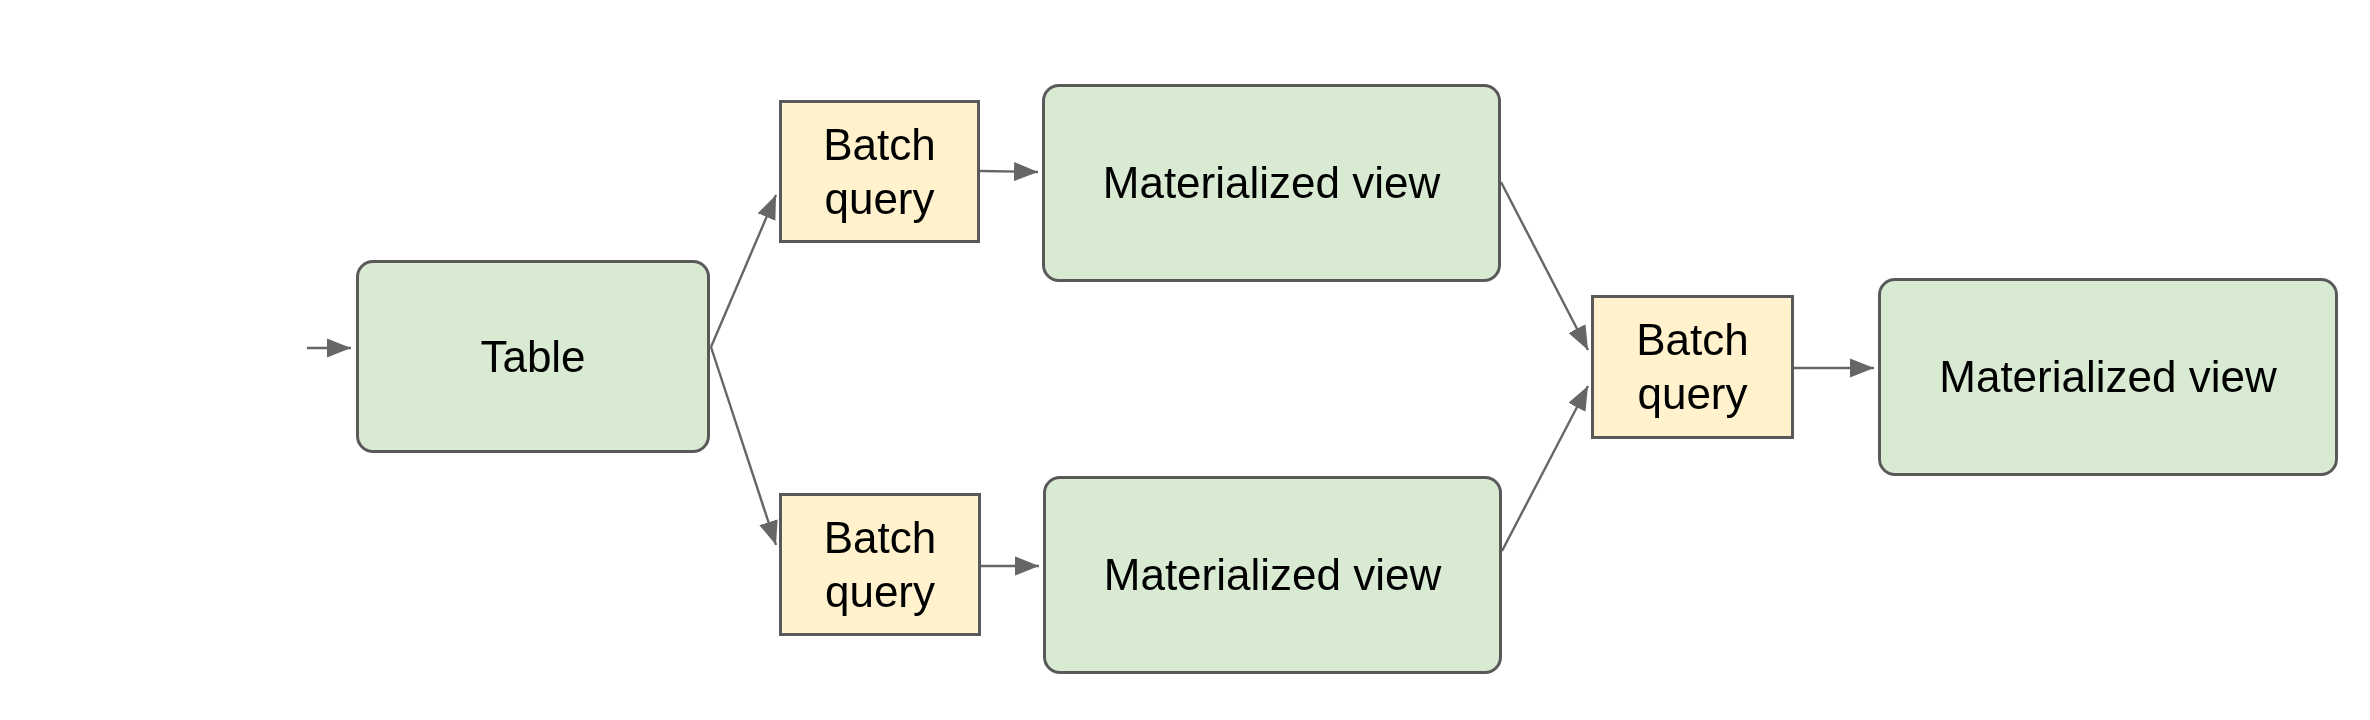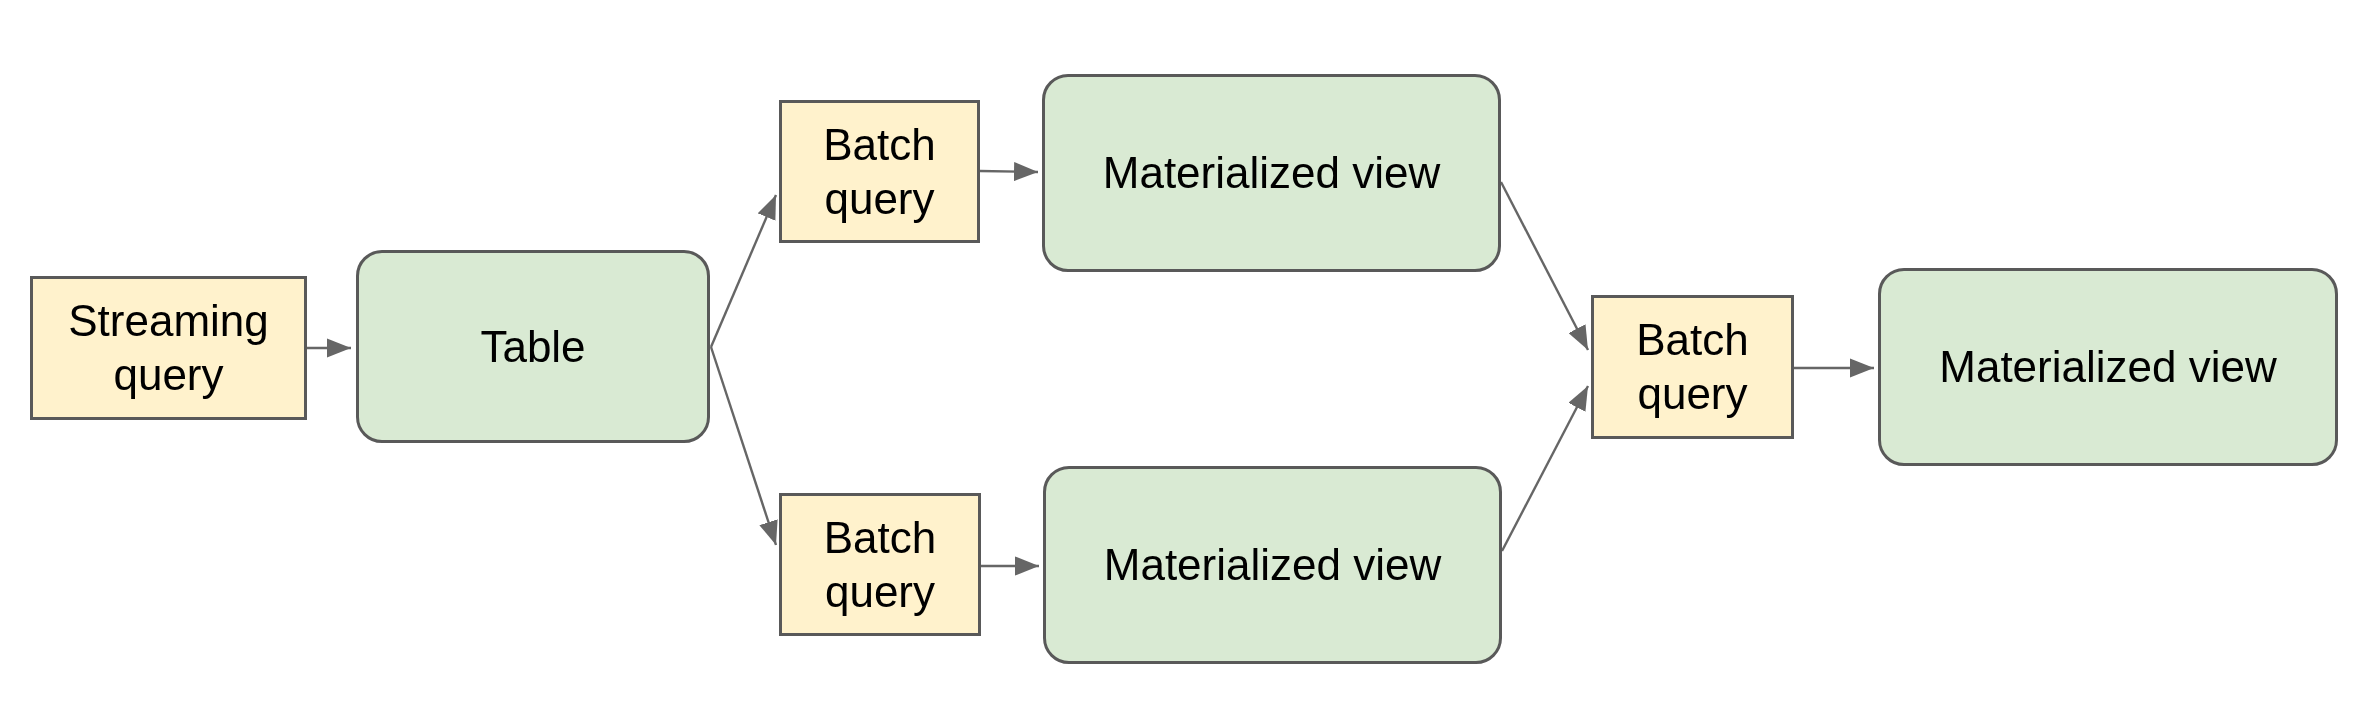--- a/index.html
+++ b/index.html
@@ -36,21 +36,22 @@
     line-height: 1.22;
     padding: 0 12px;
   }
   .node.query {
     background: #FFF2CC;
     border-radius: 0;
     align-items: center;
   }
   .node.store {
     background: #D9EAD3;
-    border-radius: 26px;
+    border-radius: 17px;
+    margin-top: 10px;
   }
   
   .n-streaming   { left: 30px;   top: 276px; width: 277px; height: 144px; }
   .n-table       { left: 356px;  top: 250px; width: 354px; height: 193px; }
   .n-batch-top   { left: 779px;  top: 100px; width: 201px; height: 143px; }
   .n-mv-top      { left: 1042px; top: 74px;  width: 459px; height: 198px; }
   .n-batch-bot   { left: 779px;  top: 493px; width: 202px; height: 143px; }
   .n-mv-bot      { left: 1043px; top: 466px; width: 459px; height: 198px; }
   .n-batch-right { left: 1591px; top: 295px; width: 203px; height: 144px; }
   .n-mv-final    { left: 1878px; top: 268px; width: 460px; height: 198px; }
@@ -71,23 +72,20 @@
       <line x1="711" y1="347" x2="776" y2="195" marker-end="url(#arrow)"></line>
       <line x1="711" y1="347" x2="776" y2="545" marker-end="url(#arrow)"></line>
       <line x1="980" y1="171" x2="1038" y2="172" marker-end="url(#arrow)"></line>
       <line x1="981" y1="566" x2="1039" y2="566" marker-end="url(#arrow)"></line>
       <line x1="1501" y1="182" x2="1588" y2="350" marker-end="url(#arrow)"></line>
       <line x1="1502" y1="551" x2="1588" y2="386" marker-end="url(#arrow)"></line>
       <line x1="1794" y1="368" x2="1874" y2="368" marker-end="url(#arrow)"></line>
     </g>
   </svg>
 
-  <div class="node query n-streaming">
-    <span>Streaming query</span>
-  </div>
 
   <div class="node store n-table">
     <span>Table</span>
   </div>
 
   <div class="node query n-batch-top">
     <span>Batch query</span>
   </div>
 
   <div class="node store n-mv-top">

